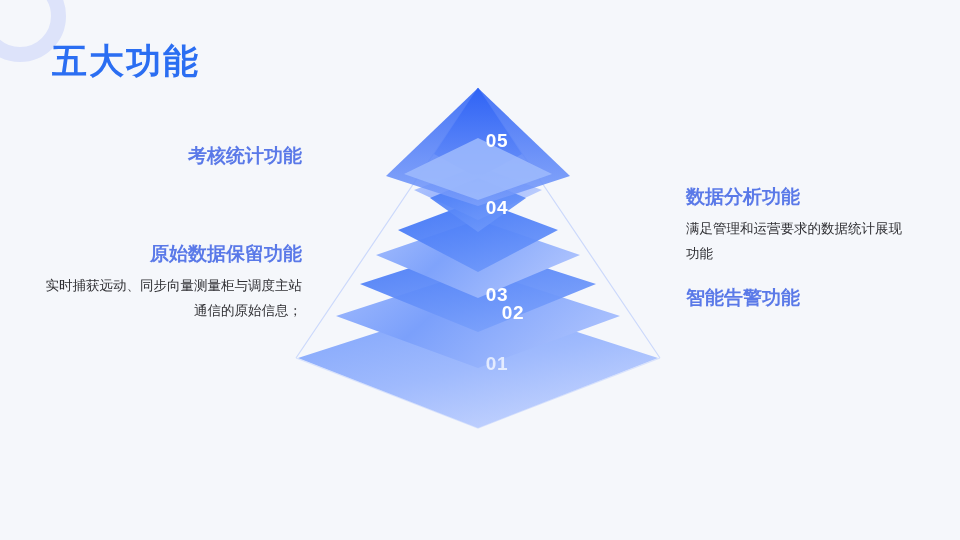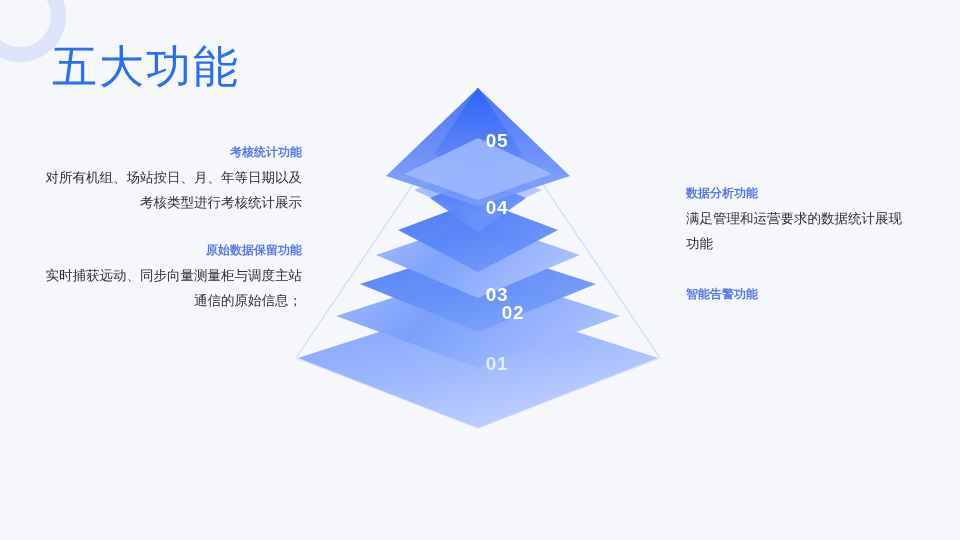--- a/index.html
+++ b/index.html
@@ -25,34 +25,34 @@
     border-radius: 50%;
     border: 15px solid #dde3fa;
     box-sizing: border-box;
   }
 
   
   .page-title {
     position: absolute;
     left: 52px;
     top: 40px;
-    font-size: 45px;
-    font-weight: normal;
+    font-size: 35px;
+    font-weight: bold;
     color: #2b6ef2;
     letter-spacing: 2px;
     line-height: 1.2;
     white-space: nowrap;
   }
 
   
   .txt-block { position: absolute; }
   .txt-block .head {
-    font-family: Liberation Sans, sans-serif;
+    font-family: Liberation Mono, monospace;
     font-weight: bold;
-    font-size: 12px;
+    font-size: 19px;
     color: #5a79e8;
     line-height: 1.4;
     margin-bottom: 5px;
     white-space: nowrap;
   }
   .txt-block .body {
     font-family: "Liberation Sans", sans-serif;
     font-size: 13.5px;
     color: #2f2f33;
     line-height: 1.85;
@@ -96,21 +96,20 @@
 </style>
 </head>
 <body>
 
 <div class="deco-ring"></div>
 
 <div class="page-title">五大功能</div>
 
 <div class="txt-block left-col blk-l1">
   <div class="head">考核统计功能</div>
-  <div class="body">对所有机组、场站按日、月、年等日期以及考核类型进行考核统计展示</div>
 </div>
 
 <div class="txt-block left-col blk-l2">
   <div class="head">原始数据保留功能</div>
   <div class="body">实时捕获远动、同步向量测量柜与调度主站通信的原始信息；</div>
 </div>
 
 <div class="txt-block left-col blk-l3">
 </div>
 

